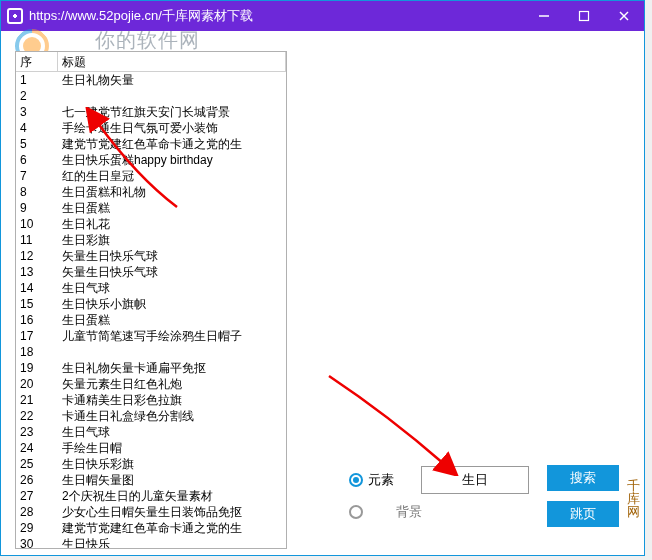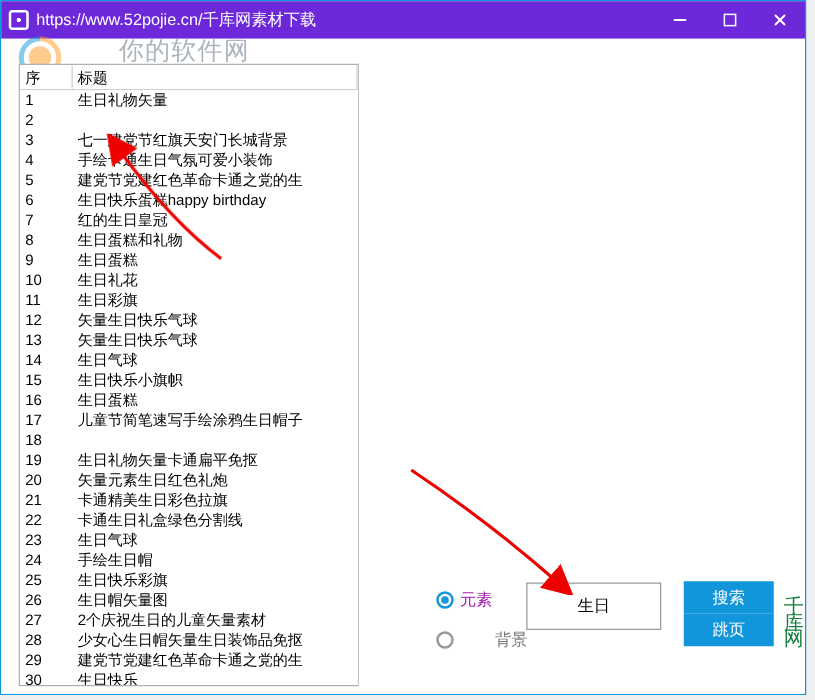--- a/index.html
+++ b/index.html
@@ -152,55 +152,55 @@
   }
   .radio-dot.checked::after {
     content: '';
     position: absolute;
     left: 2px; top: 2px;
     width: 6px; height: 6px;
     background: #1296db;
     border-radius: 50%;
   }
   .radio-dot.unchecked { border-color: #999; }
-  .radio-label-checked { color: #a21caf; text-align: center; }
+  .radio-label-checked { color: #000000; text-align: center; }
   .radio-label-unchecked { color: #777; margin-left: 28px; }
   .search-input {
     position: absolute;
     left: 420px;
     top: 435px;
     width: 108px;
-    height: 38px;
+    height: 28px;
     border: 1px solid #999;
     font-size: 13px;
     text-align: center;
     padding: 2px 4px;
   }
   .btn {
     position: absolute;
     left: 546px;
     width: 72px;
     height: 26px;
     background: #1296db;
     color: #fff;
     border: none;
     font-size: 13px;
     cursor: pointer;
     display: flex;
     align-items: center;
     justify-content: center;
   }
   .btn-search { top: 434px; }
-  .btn-jump { top: 460px; font-family: Liberation Mono, monospace; }
+  .btn-jump { top: 470px; font-family: Liberation Mono, monospace; }
   .side-label {
     position: absolute;
     left: 626px;
     top: 448px;
-    font-size: 16px;
-    color: #15803d;
+    font-size: 13px;
+    color: #a16207;
     writing-mode: horizontal-tb;
     width: 14px;
     line-height: 13px;
   }
   .arrow {
     position: absolute;
     pointer-events: none;
   }
   .arrow1 { left: 76px; top: 76px; width: 110px; height: 110px; }
   .arrow2 { left: 318px; top: 335px; width: 140px; height: 110px; }

